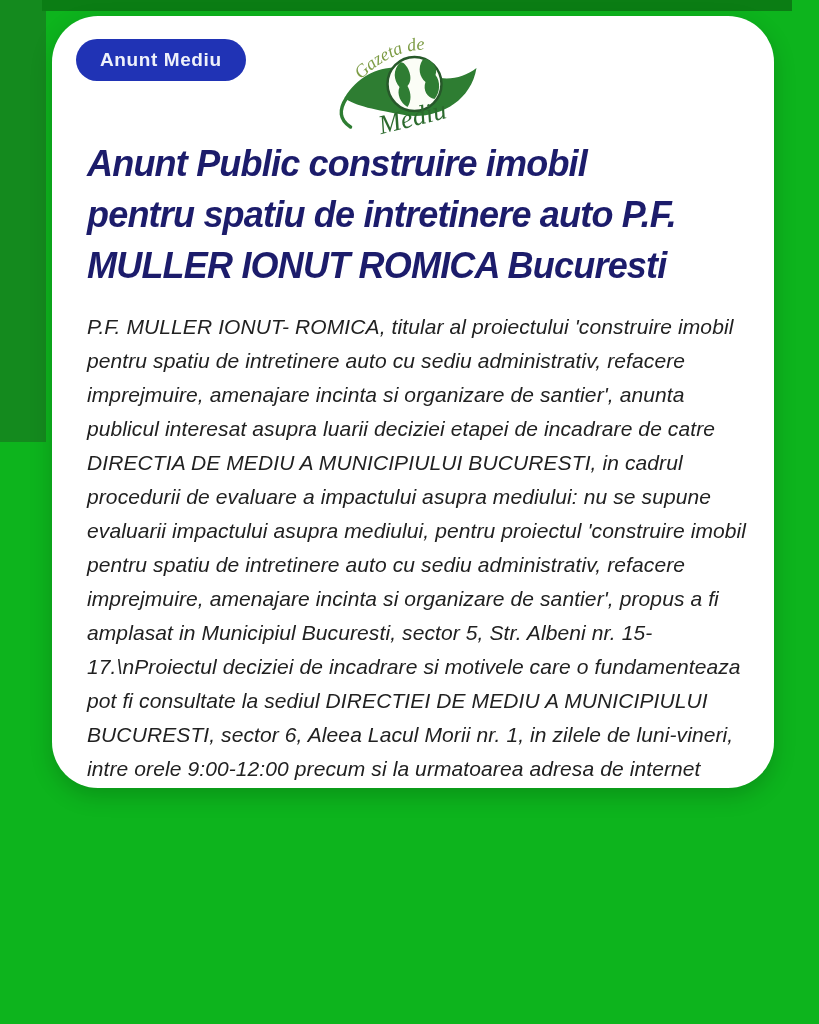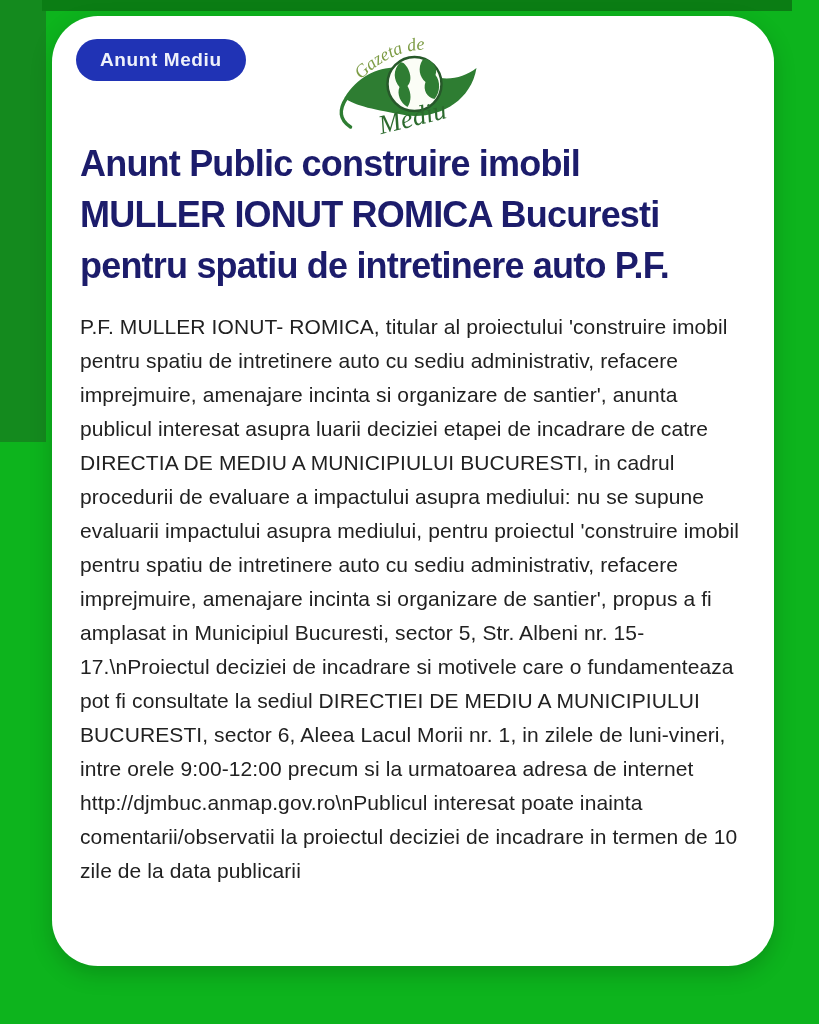--- a/index.html
+++ b/index.html
@@ -15,21 +15,21 @@
     width: 46px; height: 442px;
     background: #148a1e;
   }
   .bg-top-dark {
     position: absolute; left: 42px; top: 0;
     width: 750px; height: 11px;
     background: #0b7d14;
   }
   .card {
     position: absolute; left: 52px; top: 16px;
-    width: 722px; height: 950px;
+    width: 722px; height: 772px;
     background: #ffffff;
     border-radius: 46px;
     box-shadow: 0 8px 22px rgba(0,0,0,0.18);
     overflow: hidden;
   }
   .badge {
     position: absolute; left: 24px; top: 23px;
     background: #2033b5;
     color: #eef1fa;
     font-size: 19px;
@@ -38,22 +38,23 @@
     padding: 10px 24px;
     border-radius: 23px;
     white-space: nowrap;
   }
   .logo {
     position: absolute; left: 50%; top: 6px;
     transform: translateX(-50%);
     width: 165px; height: 118px;
   }
   .content {
-    position: absolute; left: 28px; top: 122px;
+    position: absolute; left: 35px; top: 122px;
     width: 662px;
+    font-style: italic;
   }
   .title {
     color: #1c1c6b;
     font-weight: 800;
     font-size: 36px;
     line-height: 51px;
     letter-spacing: -0.8px;
     margin: 0 0 19px 0;
   }
   .title .t-line { white-space: nowrap; }
@@ -89,19 +90,19 @@
 
     <circle cx="84" cy="62" r="27" fill="#fbfdf6" stroke="#27582a" stroke-width="2.5"></circle>
     <path d="M 70 40 C 62 48 63 58 69 65 C 66 72 70 81 77 85 C 81 79 81 71 77 64 C 83 58 79 46 73 41 Z" fill="#2f7d33"></path>
     <path d="M 92 38 C 87 46 89 55 95 60 C 92 68 97 76 104 77 C 110 70 110 59 105 53 C 108 45 101 38 95 37 Z" fill="#2f7d33"></path>
     <text x="84" y="104" transform="rotate(-14 84 104)" font-size="27" font-style="italic" fill="#2c6b2e" font-family="Liberation Serif, serif" text-anchor="middle">Mediu</text>
   </svg>
 
   <div class="content">
     <h1 class="title">
       <div class="t-line">Anunt Public construire imobil</div>
+      <div class="t-line">pentru spatiu de intretinere auto P.F.</div>
       <div class="t-line">MULLER IONUT ROMICA Bucuresti</div>
-      <div class="t-line">pentru spatiu de intretinere auto P.F.</div>
     </h1>
     <p class="body-text">P.F. MULLER IONUT- ROMICA, titular al proiectului 'construire imobil pentru spatiu de intretinere auto cu sediu administrativ, refacere imprejmuire, amenajare incinta si organizare de santier', anunta publicul interesat asupra luarii deciziei etapei de incadrare de catre DIRECTIA DE MEDIU A MUNICIPIULUI BUCURESTI, in cadrul procedurii de evaluare a impactului asupra mediului: nu se supune evaluarii impactului asupra mediului, pentru proiectul 'construire imobil pentru spatiu de intretinere auto cu sediu administrativ, refacere imprejmuire, amenajare incinta si organizare de santier', propus a fi amplasat in Municipiul Bucuresti, sector 5, Str. Albeni nr. 15-17.\nProiectul deciziei de incadrare si motivele care o fundamenteaza pot fi consultate la sediul DIRECTIEI DE MEDIU A MUNICIPIULUI BUCURESTI, sector 6, Aleea Lacul Morii nr. 1, in zilele de luni-vineri, intre orele 9:00-12:00 precum si la urmatoarea adresa de internet http://djmbuc.anmap.gov.ro\nPublicul interesat poate inainta comentarii/observatii la proiectul deciziei de incadrare in termen de 10 zile de la data publicarii</p>
   </div>
 
 </div>
 
 </body></html>

